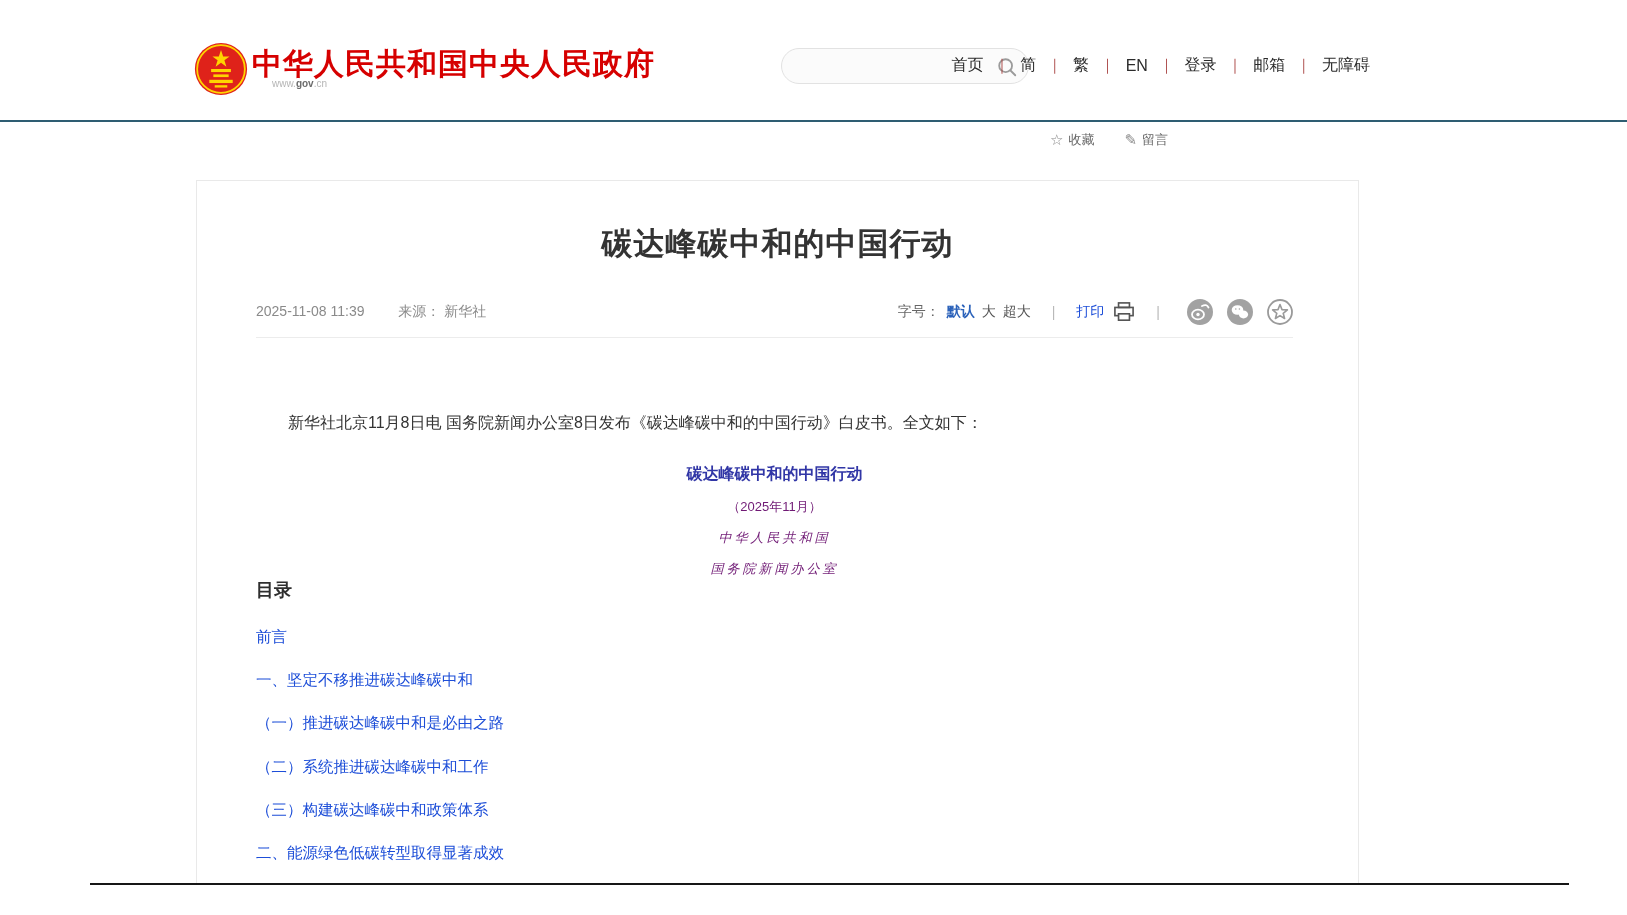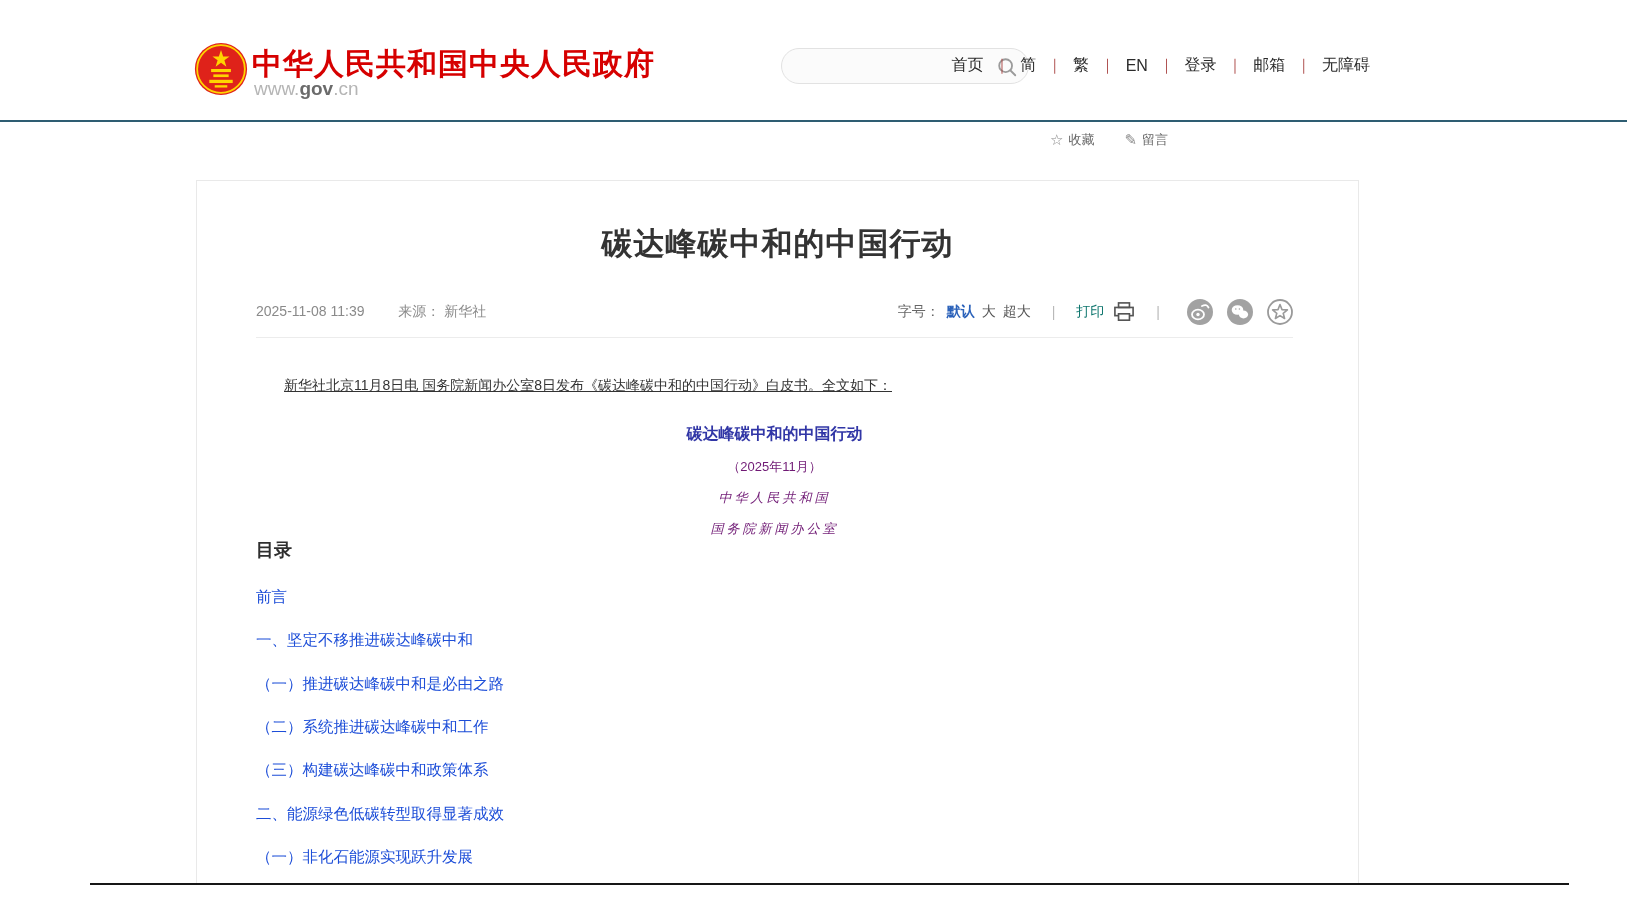--- a/index.html
+++ b/index.html
@@ -5,21 +5,21 @@
   * { margin:0; padding:0; box-sizing:border-box; }
   html,body { width:1627px; height:915px; background:#ffffff; overflow:hidden;
               font-family:"Liberation Sans", sans-serif; }
   .stage { position:absolute; top:0; left:0; width:1627px; height:915px; background:#fff; }
 
   
   .header { position:absolute; top:0; left:0; width:100%; height:100px; background:#fff; }
   .emblem { position:absolute; left:194px; top:42px; width:54px; height:54px; }
   .site-title { position:absolute; left:252px; top:44px; font-size:30px; font-weight:bold;
                 color:#d60000; letter-spacing:1px; white-space:nowrap; }
-  .site-url { position:absolute; left:254px; top:78px; font-size:19px; color:#b5b5b5;text-align:right; }
+  .site-url { position:absolute; left:272px; top:78px; font-size:10px; color:#b5b5b5;text-align:right; }
   .site-url .gov { color:#6b6b6b; font-weight:bold; }
 
   .search-box { position:absolute; left:781px; top:48px; width:248px; height:36px;
                 background:#fbfbfb; border:1px solid #e2e2e2; border-radius:18px; }
   .search-input { position:absolute; left:16px; top:4px; width:190px; height:26px; border:none;
                   background:transparent; outline:none; font-size:14px; color:#333; }
   .search-icon { position:absolute; right:10px; top:7px; width:22px; height:22px; cursor:pointer; }
 
   .top-nav { position:absolute; top:55px; right:257px; display:flex; align-items:center;
              gap:11px; font-size:16px; color:#2b2b2b; white-space:nowrap; }
@@ -40,29 +40,29 @@
   .card-title { margin-top:42px; text-align:center; font-size:31px; font-weight:600;
                 color:#333; letter-spacing:1px; }
 
   .meta-row { margin:34px 65px 0 59px; display:flex; justify-content:space-between;
               align-items:center; font-size:14px; color:#8a8a8a; }
   .meta-left .src-label { margin-left:30px;text-align:right; }
   .meta-right { display:flex; align-items:center; gap:7px; color:#666; }
   .meta-right .fs-default { color:#2b62ba; font-weight:bold; cursor:pointer; }
   .meta-right .fs-opt { color:#555; cursor:pointer; }
   .meta-right .m-sep { color:#b9b9b9; padding:0 14px; }
-  .meta-right .print { color:#0f766e; cursor:pointer; }
+  .meta-right .print { color:#1d4ed8; cursor:pointer; }
   .printer-icon { width:22px; height:20px; margin-left:2px; cursor:pointer; }
   .share-icons { display:flex; gap:14px; margin-left:6px; }
   .share-icons svg { width:26px; height:26px; cursor:pointer; }
 
   .meta-divider { margin:12px 65px 0 59px; border-top:1px solid #ececec; }
 
   .body-text { padding:0 65px 0 59px; color:#333; }
-  .p-intro { margin-top:38px; text-indent:2em; font-size:14px; line-height:1.3;text-decoration:underline; }
+  .p-intro { margin-top:75px; text-indent:2em; font-size:16px; line-height:1.3; }
   .doc-title { margin-top:30px; text-align:center; font-size:16px; font-weight:bold; color:#3136a6; }
   .doc-line { margin-top:13px; text-align:center; font-size:13px; color:#701a75; }
   .doc-kai { font-style:italic; letter-spacing:3px; }
   .toc-heading { font-size:18px; font-weight:bold; color:#2f2f2f; }
   .toc-item { margin-top:27px; font-size:15.5px; color:#1d4ed8; line-height:1.05; }
 
   
   .bottom-rule { position:absolute; top:883px; left:90px; width:1479px; height:2px;
                  background:#161616; z-index:5; }
   .bottom-mask { position:absolute; top:885px; left:0; width:1627px; height:30px; background:#fff; z-index:4; }

